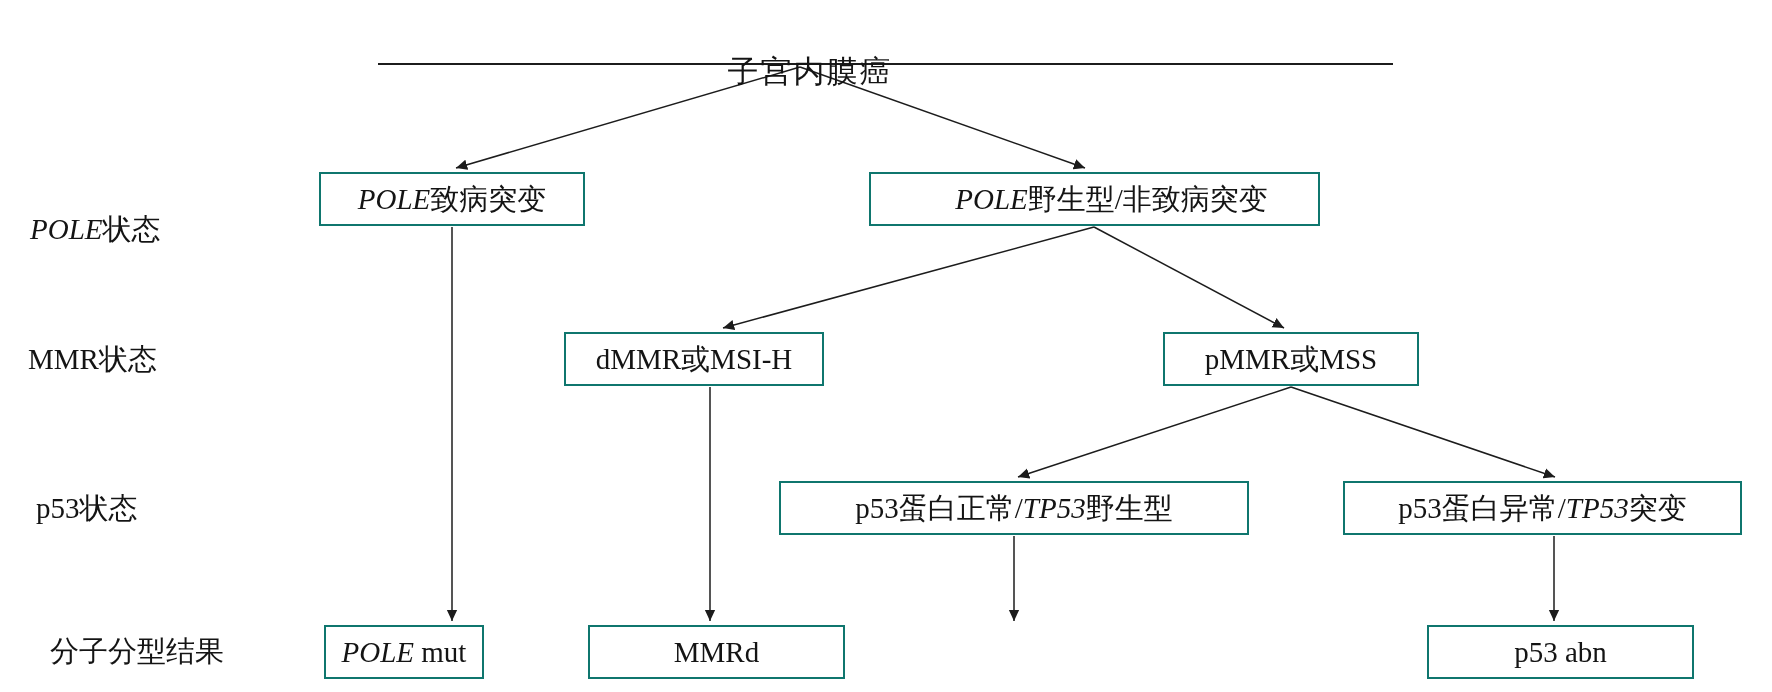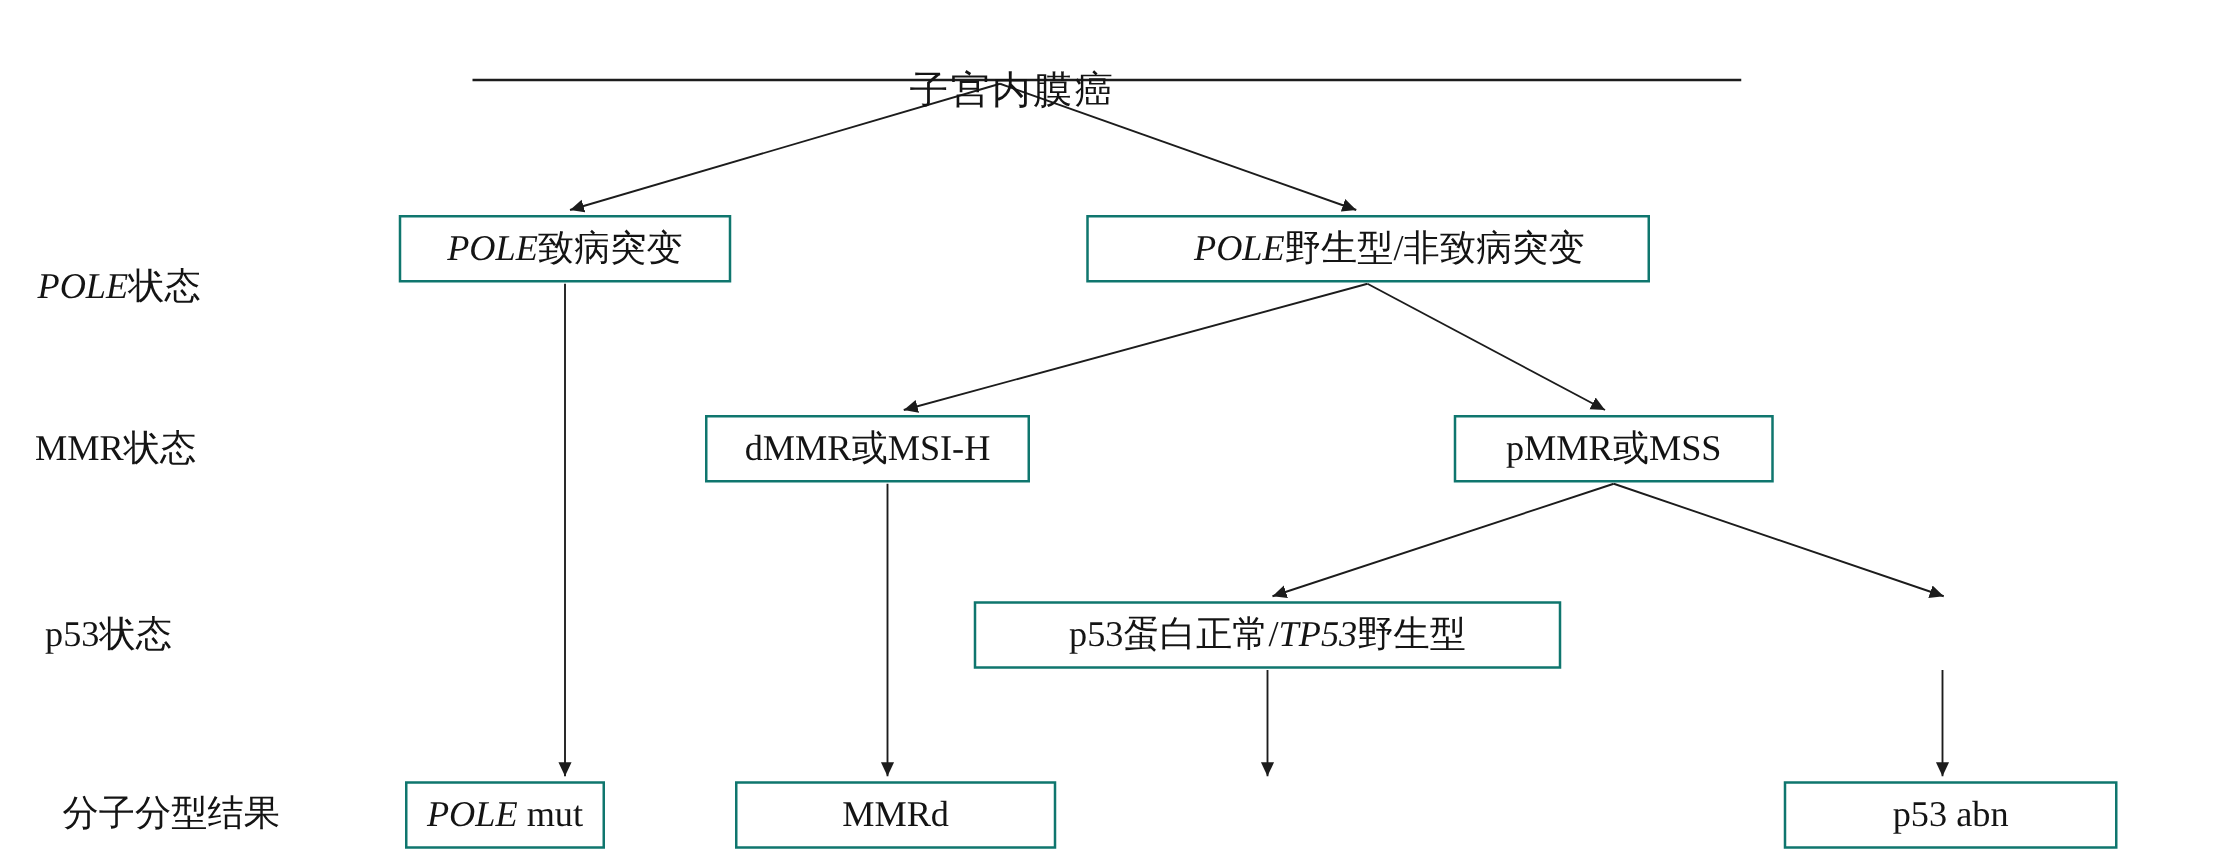--- a/index.html
+++ b/index.html
@@ -101,20 +101,21 @@
   <div class="node" id="n-pole-path"><span class="it">POLE</span><span>致病突变</span></div>
 
   <div class="node" id="n-pole-wild"><span class="it">POLE</span><span>野生型/非致病突变</span></div>
 
   <div class="node" id="n-dmmr">dMMR或MSI-H</div>
 
   <div class="node" id="n-pmmr">pMMR或MSS</div>
 
   <div class="node" id="n-p53-norm"><span>p53蛋白正常/</span><span class="it">TP53</span><span>野生型</span></div>
 
+  <div class="node" id="n-p53-abnorm"><span>p53蛋白异常/</span><span class="it">TP53</span><span>突变</span></div>
 
   <div class="node" id="n-pole-mut"><span class="it">POLE</span><span> mut</span></div>
 
   <div class="node" id="n-mmrd">MMRd</div>
 
 
   <div class="node" id="n-p53-abn">p53 abn</div>
 
 </div>
 

